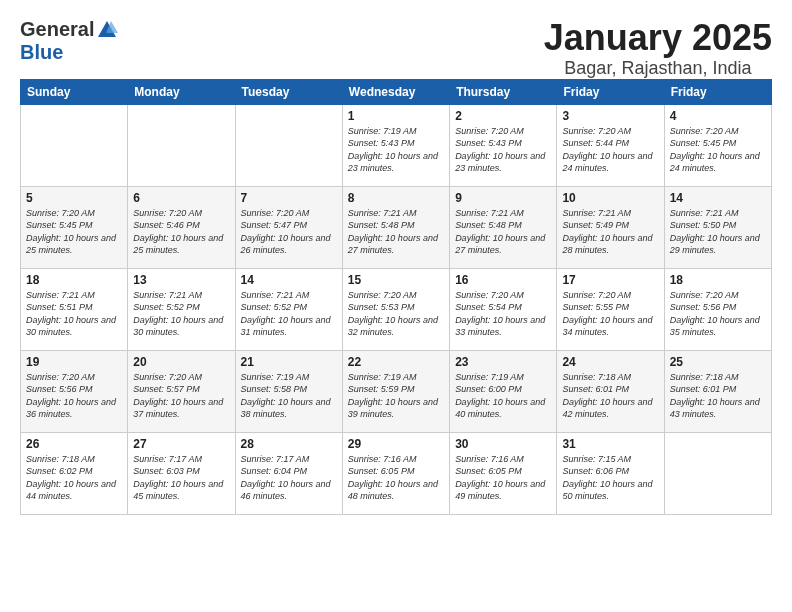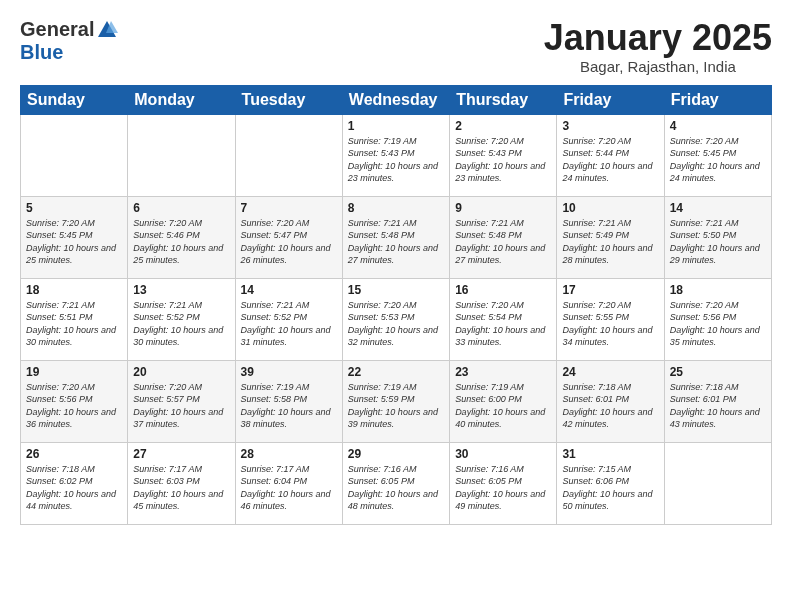--- a/index.html
+++ b/index.html
@@ -14,21 +14,20 @@
       width: 792px;
       height: 612px;
       padding: 18px 20px 10px 20px;
       display: flex;
       flex-direction: column;
     }
     .header {
       display: flex;
       justify-content: space-between;
       align-items: flex-start;
-      margin-bottom: 10px;
     }
     .logo {
       display: flex;
       flex-direction: column;
       align-items: flex-start;
     }
     .logo-text {
       display: flex;
       align-items: center;
     }
@@ -50,34 +49,34 @@
     .header-right {
       text-align: center;
     }
     .month-title {
       font-size: 36px;
       font-weight: bold;
       color: #222;
       line-height: 1.1;
     }
     .location {
-      font-size: 15px;
+      font-size: 18px;
       color: #444;
     }
     .cal-table {
       width: 100%;
       border-collapse: collapse;
       table-layout: fixed;
     }
     .cal-table th {
       background-color: #1a5fa8;
       color: #fff;
       text-align: left;
       padding: 5px 6px;
-      font-size: 16px;
+      font-size: 12px;
       font-weight: bold;
       border: 1px solid #1a5fa8;
     }
     .cal-table td {
       vertical-align: top;
       border: 1px solid #ccc;
       padding: 4px 5px;
       font-size: 9.5px;
       color: #333;
       height: 82px;
@@ -261,21 +260,21 @@
 Sunset: 5:56 PM
 Daylight: 10 hours and 36 minutes.</div>
           </td>
           <td>
             <span class="day-num">20</span>
             <div class="day-info" style="white-space: pre-line;">Sunrise: 7:20 AM
 Sunset: 5:57 PM
 Daylight: 10 hours and 37 minutes.</div>
           </td>
           <td>
-            <span class="day-num">39</span>
+            <span class="day-num">21</span>
             <div class="day-info" style="white-space: pre-line;">Sunrise: 7:19 AM
 Sunset: 5:58 PM
 Daylight: 10 hours and 38 minutes.</div>
           </td>
           <td>
             <span class="day-num">22</span>
             <div class="day-info" style="white-space: pre-line;">Sunrise: 7:19 AM
 Sunset: 5:59 PM
 Daylight: 10 hours and 39 minutes.</div>
           </td>

